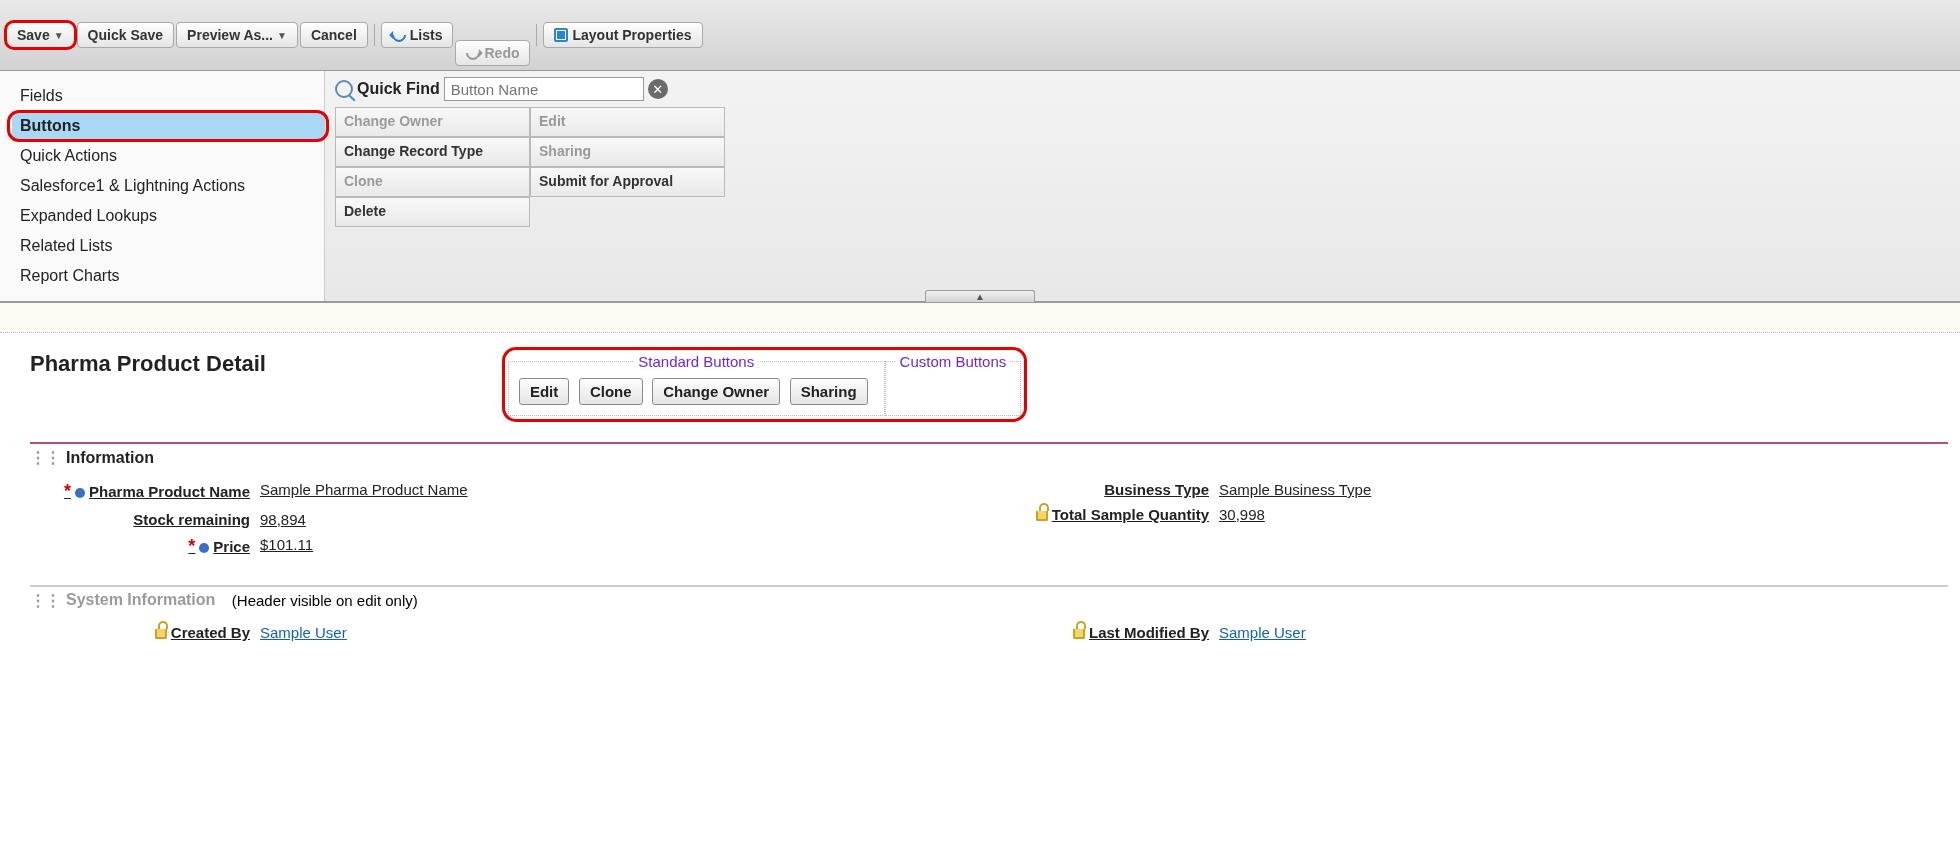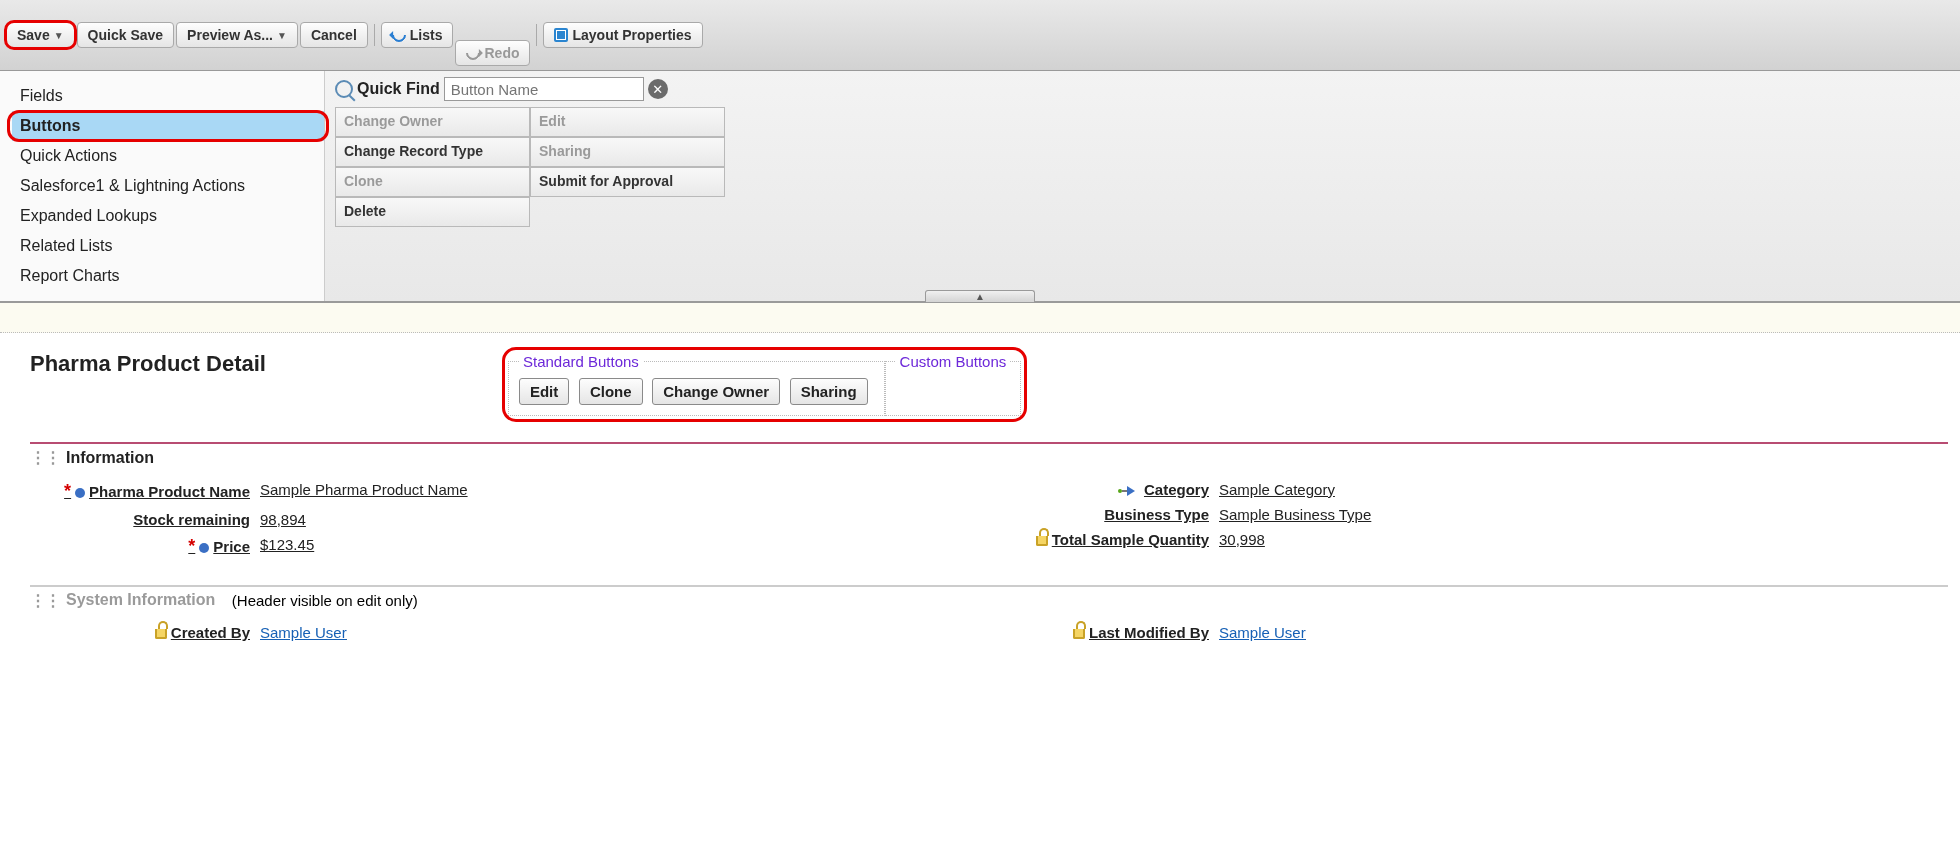--- a/index.html
+++ b/index.html
@@ -129,21 +129,21 @@
   
   .canvas {
     background:#fcfbf1;
     border-bottom:1px dotted #bbb;
     min-height:30px;
   }
   .detail {
     padding: 18px 12px 30px 30px;
   }
   .detail-header {
-    display:flex; align-items:flex-start; gap:20px;
+    display:flex; align-items:flex-start; gap:20px;text-align:center;
   }
   .detail-title { font-size:22px; font-weight:bold; }
 
   .btn-fieldsets-wrap {
      display:flex; position: relative; margin-left: 220px;
      padding:2px;
   }
   .btn-fieldsets-wrap::after {
     content:''; position:absolute; inset:-4px;
     border:3px solid #e60000; border-radius:14px; pointer-events:none;
@@ -309,30 +309,24 @@
         <div class="field-row">
           <div class="field-label">
             <span>Stock remaining</span>
           </div>
           <div class="field-value">98,894</div>
         </div>
         <div class="field-row">
           <div class="field-label">
             <span class="req-star">*</span><span class="blue-dot"></span><span>Price</span>
           </div>
-          <div class="field-value">$123.45</div>
+          <div class="field-value">$101.11</div>
         </div>
       </div>
       <div class="field-col">
-        <div class="field-row">
-          <div class="field-label">
-            <span class="depend-ico"><span class="depend-line"></span></span><span>Category</span>
-          </div>
-          <div class="field-value">Sample Category</div>
-        </div>
         <div class="field-row">
           <div class="field-label">
             <span>Business Type</span>
           </div>
           <div class="field-value">Sample Business Type</div>
         </div>
         <div class="field-row">
           <div class="field-label two-line">
             <span class="lock-ico"></span><span>Total Sample Quantity</span>
           </div>

